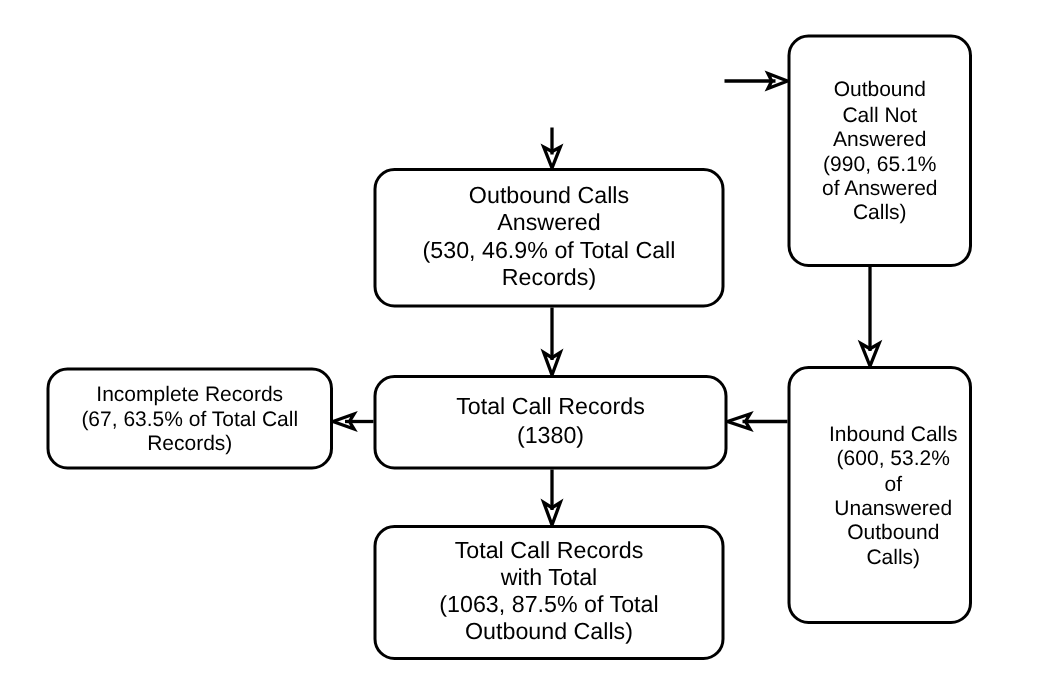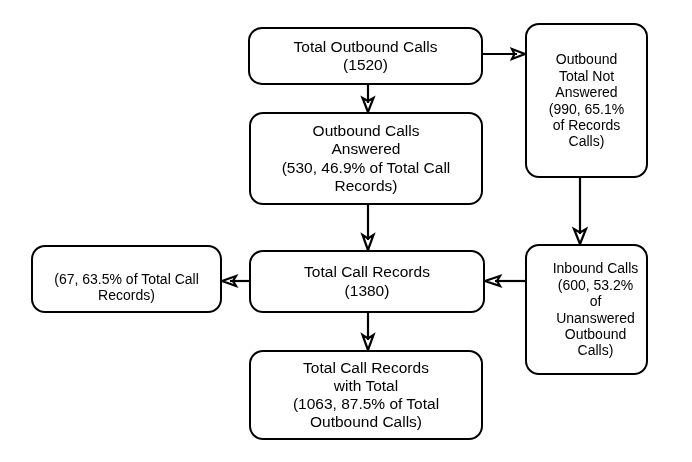--- a/index.html
+++ b/index.html
@@ -90,63 +90,57 @@
       <line x1="525" y1="281" x2="495" y2="281"></line>
       <path class="arrowhead" d="M 485 281 L 500 276 L 497 281 L 500 286 Z"></path>
     </g>
 
     <g>
       <line x1="368" y1="313" x2="368" y2="340"></line>
       <path class="arrowhead" d="M 368 350 L 362.5 335 L 368 338.5 L 373.5 335 Z"></path>
     </g>
   </svg>
 
-  <div class="node wide" style="left:248px; top:27px; width:235px; height:58px;">
-    <div class="txt">
-      <span>Total Outbound Calls</span><br>
-      <span>(1520)</span>
-    </div>
-  </div>
 
   <div class="node narrow" style="left:525px; top:23px; width:123px; height:155px;">
     <div class="txt">
       <span>Outbound</span><br>
-      <span>Total Not</span><br>
+      <span>Call Not</span><br>
       <span>Answered</span><br>
       <span>(990, </span><span class="ital">65.1%</span><br>
-      <span class="ital">of Records</span><br>
+      <span class="ital">of Answered</span><br>
       <span class="ital">Calls</span><span>)</span>
     </div>
   </div>
 
   <div class="node wide" style="left:249px; top:112px; width:234px; height:93px;">
     <div class="txt">
       <span>Outbound Calls</span><br>
       <span>Answered</span><br>
       <span>(530, </span><span class="ital">46.9% of Total Call</span><br>
       <span class="ital">Records</span><span>)</span>
     </div>
   </div>
 
   <div class="node narrow" style="left:31px; top:245px; width:191px; height:68px;">
     <div class="txt">
-      <br>
+      <span>Incomplete Records</span><br>
       <span>(67, </span><span class="ital">63.5% of Total Call</span><br>
       <span class="ital">Records</span><span>)</span>
     </div>
   </div>
 
   <div class="node wide" style="left:249px; top:250px; width:236px; height:63px;">
     <div class="txt">
       <span>Total Call Records</span><br>
       <span>(1380)</span>
     </div>
   </div>
 
-  <div class="node narrow" style="left:525px; top:244px; width:123px; height:131px;padding-left:18px;">
+  <div class="node narrow" style="left:525px; top:244px; width:123px; height:172px;padding-left:18px;">
     <div class="txt">
       <span>Inbound Calls</span><br>
       <span>(600, </span><span class="ital">53.2%</span><br>
       <span class="ital">of</span><br>
       <span class="ital">Unanswered</span><br>
       <span class="ital">Outbound</span><br>
       <span class="ital">Calls</span><span>)</span>
     </div>
   </div>
 

